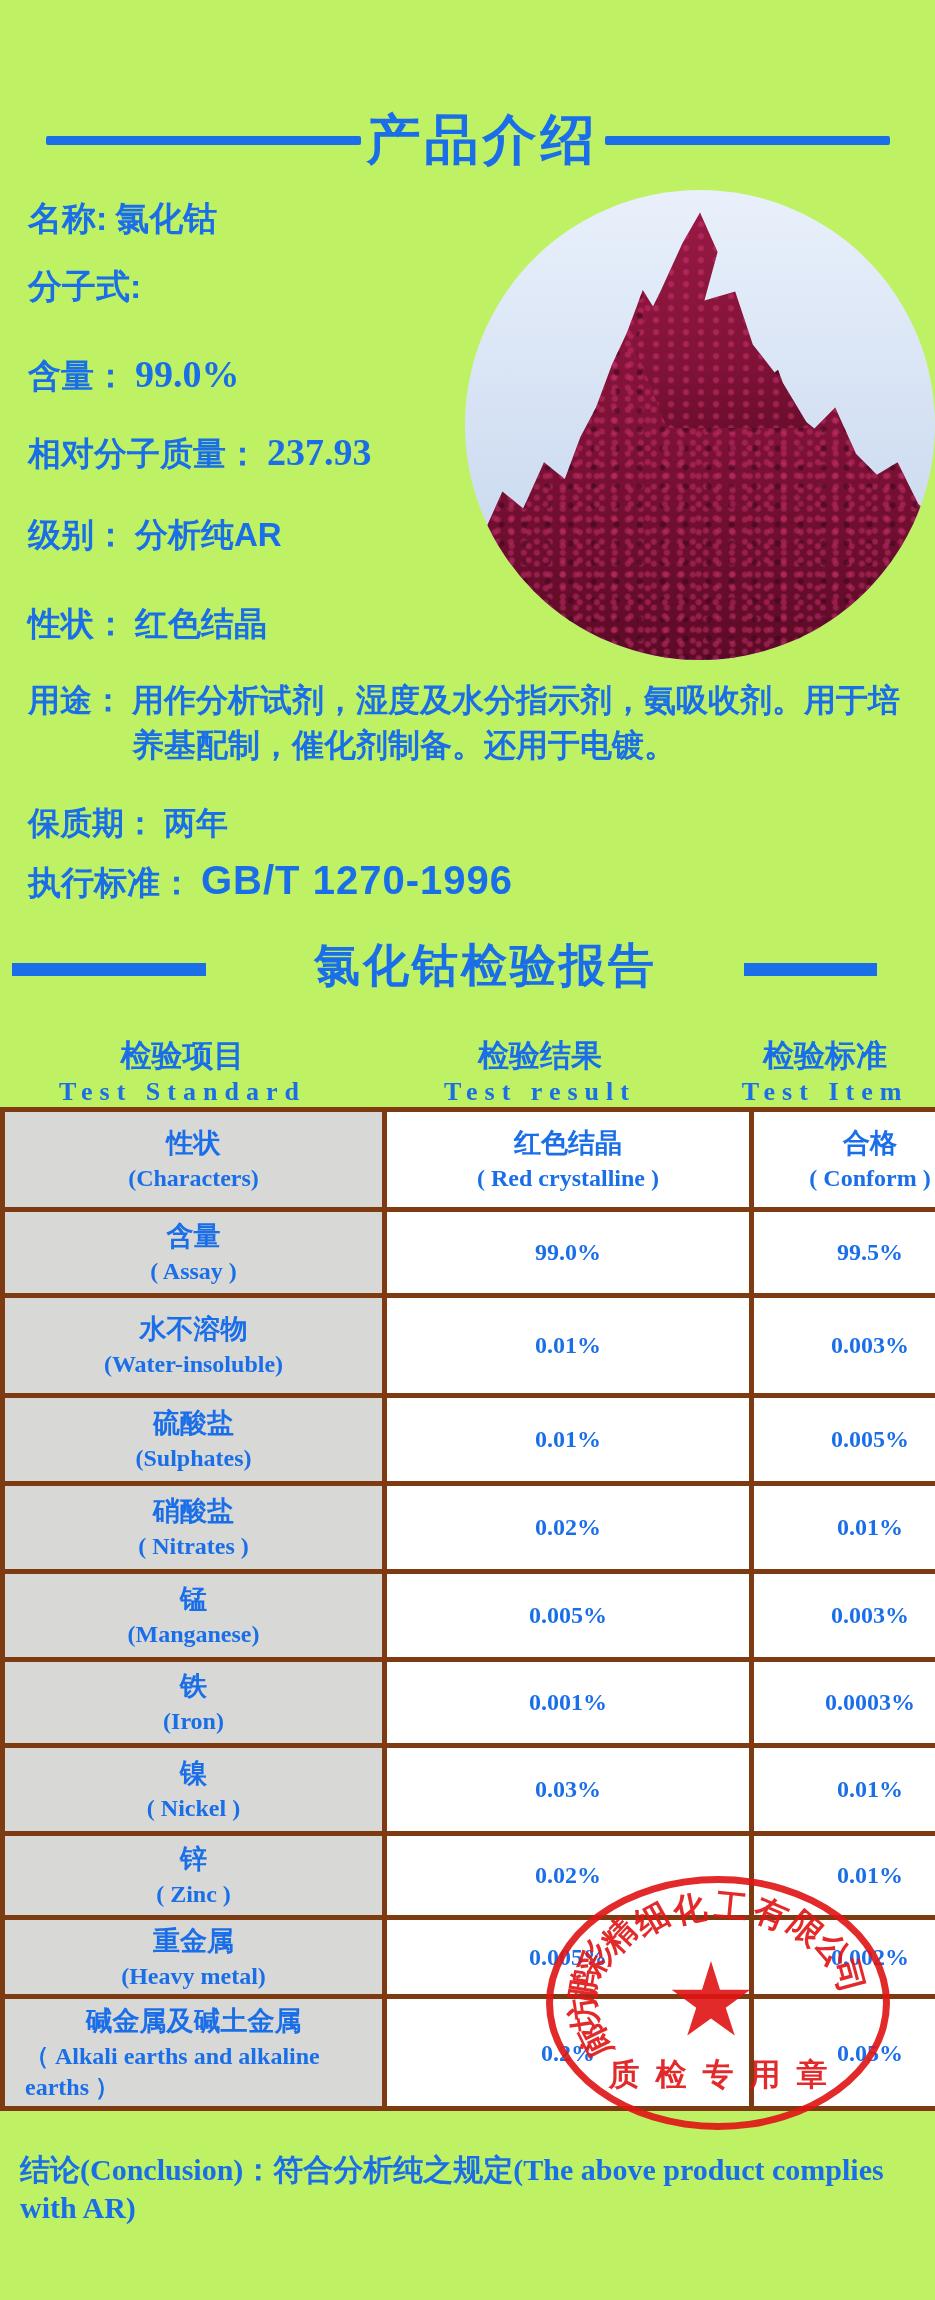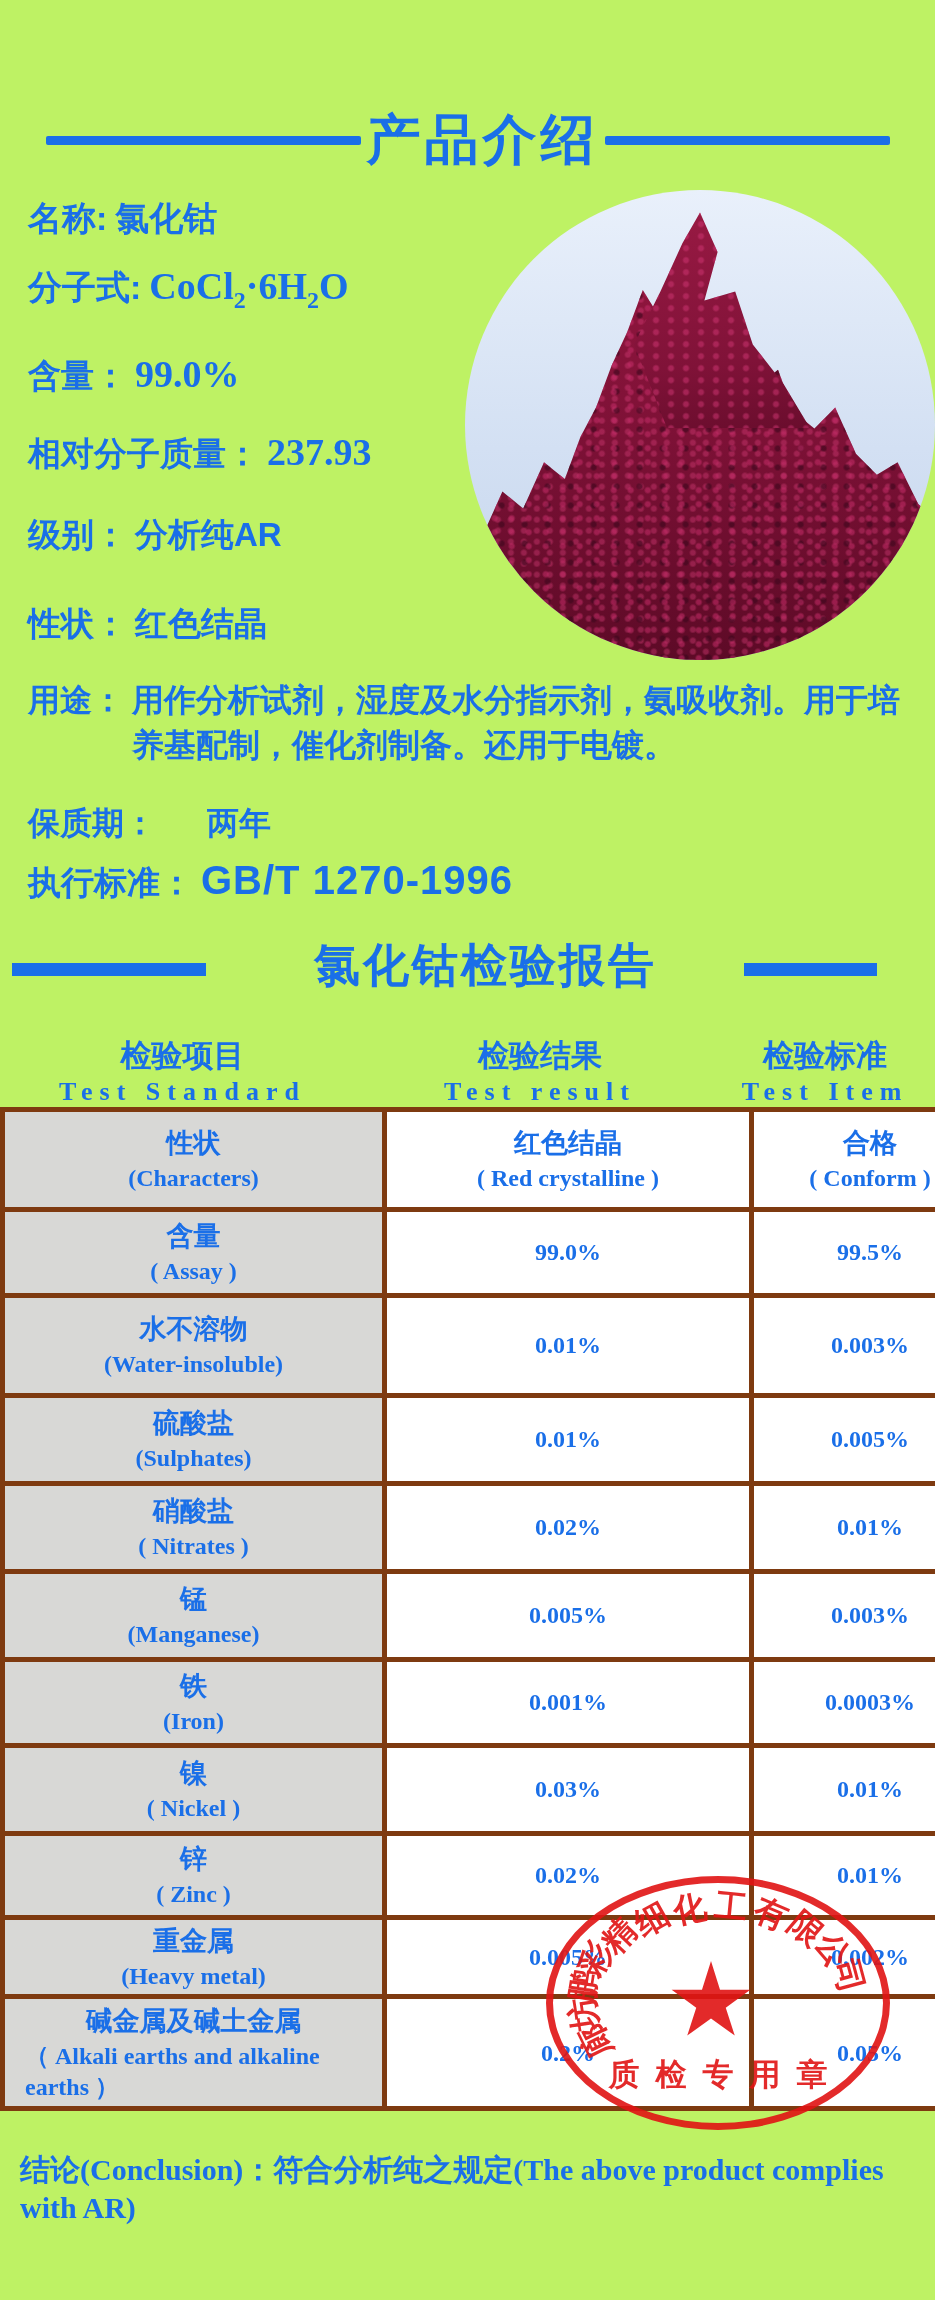--- a/index.html
+++ b/index.html
@@ -46,21 +46,21 @@
   .field-2{top:264px;font-size:34px;}
   .field-2 .fvalue{font-family:"Liberation Serif",serif;font-size:38px;}
   .field-2 sub{font-size:24px;}
   .field-3{top:352px;font-size:33px;}
   .field-3 .fvalue{font-family:"Liberation Serif",serif;font-size:38px;}
   .field-4{top:430px;font-size:33px;}
   .field-4 .fvalue{font-family:"Liberation Serif",serif;font-size:38px;}
   .field-5{top:513px;font-size:33px;}
   .field-6{top:602px;font-size:33px;justify-content:flex-end;}
   .field-7{top:678px;font-size:32px;width:900px;line-height:1.42;}
-  .field-8{top:802px;font-size:32px;gap:43px;}
+  .field-8{top:802px;font-size:32px;}
   .field-9{top:858px;font-size:33px;}
   .field-9 .fvalue{font-size:40px;letter-spacing:1px;}
   .fvalue{padding-left:8px;}
 
   
   .report-title-row{position:absolute;left:0;top:935px;width:935px;height:72px;}
   .rbar{position:absolute;top:28px;height:13px;background:#1a6fe8;}
   .rbar-l{left:12px;width:194px;}
   .rbar-r{left:744px;width:133px;}
   .report-title{position:absolute;left:0;top:0;width:935px;text-align:center;margin:0;
@@ -116,21 +116,21 @@
     <span class="tbar tbar-r"></span>
   </div>
 
   <div class="photo">
     <div class="crystal crystal-main"></div>
     <div class="crystal crystal-peak"></div>
   </div>
 
   <div id="fields">
       <div class="field field-1"><span class="flabel">名称:</span><span class="fvalue">氯化钴</span></div>
-      <div class="field field-2"><span class="flabel">分子式:</span><span class="fvalue"><span>CoCl</span><sub>2</sub><span>·6H</span><sub>2</sub><span>O</span></span></div>
+      <div class="field field-2"><span class="flabel">分子式:</span></div>
       <div class="field field-3"><span class="flabel">含量：</span><span class="fvalue">99.0%</span></div>
       <div class="field field-4"><span class="flabel">相对分子质量：</span><span class="fvalue">237.93</span></div>
       <div class="field field-5"><span class="flabel">级别：</span><span class="fvalue">分析纯AR</span></div>
       <div class="field field-6"><span class="flabel">性状：</span><span class="fvalue">红色结晶</span></div>
       <div class="field field-7"><span class="flabel">用途：</span><span class="fvalue">用作分析试剂，湿度及水分指示剂，氨吸收剂。用于培养基配制，催化剂制备。还用于电镀。</span></div>
       <div class="field field-8"><span class="flabel">保质期：</span><span class="fvalue">两年</span></div>
       <div class="field field-9"><span class="flabel">执行标准：</span><span class="fvalue">GB/T 1270-1996</span></div>
     </div>
 
   <div class="report-title-row">

